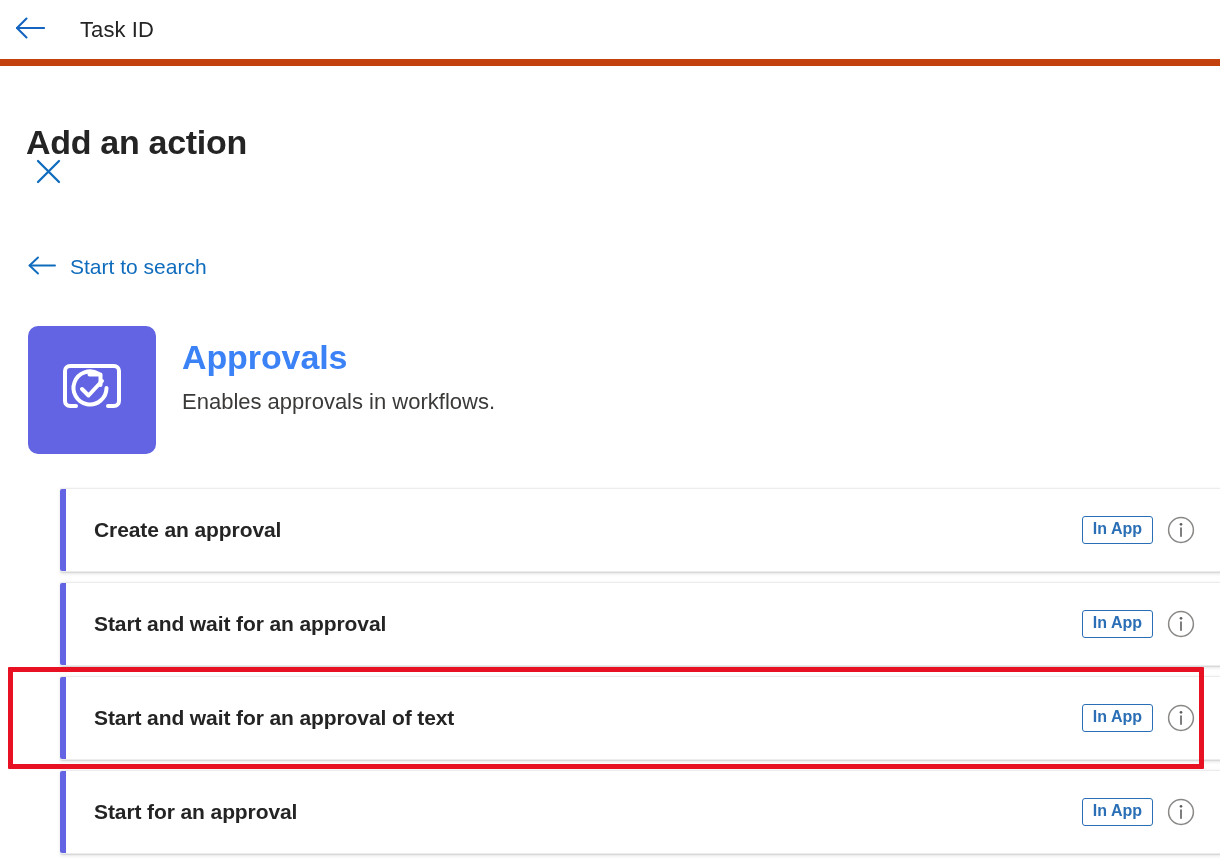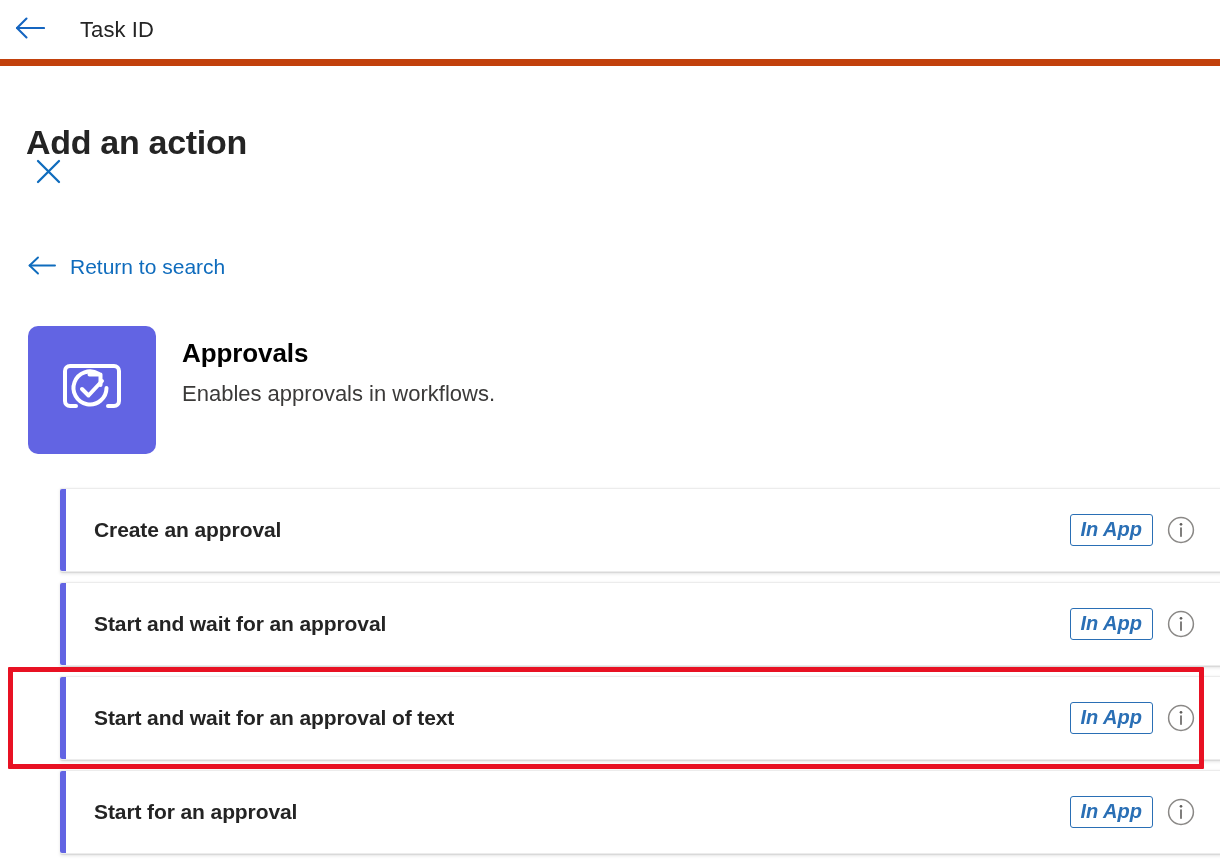--- a/index.html
+++ b/index.html
@@ -86,23 +86,23 @@
   }
   .connector-logo {
     width: 128px; height: 128px;
     border-radius: 10px;
     background: #6264e3;
     display: flex; align-items: center; justify-content: center;
     flex: 0 0 auto;
   }
   .connector-meta { padding-top: 12px; }
   .connector-name {
-    font-size: 26px;
+    font-size: 34px;
     font-weight: 700;
-    color: #000000;
+    color: #3b82f6;
     letter-spacing: -.1px;
   }
   .connector-desc {
     font-size: 22px;
     color: #3b3a39;
     margin-top: 12px;
     font-weight: 400;
   }
 
   
@@ -141,28 +141,27 @@
     font-weight: 700;
     color: #242424;
     margin-left: 34px;
     letter-spacing: -.1px;
     flex: 1 1 auto;
   }
   .badge {
     border: 1.6px solid #2a6fb5;
     color: #2a6fb5;
     border-radius: 3px;
-    font-size: 20px;
+    font-size: 16px;
     font-weight: 700;
     padding: 3px 10px 4px;
     line-height: 1.15;
     margin-right: 14px;
     white-space: nowrap;
     cursor: pointer;
-    font-style: italic;
   }
   .info-icon {
     width: 28px; height: 28px;
     margin-right: 30px;
     flex: 0 0 auto;
     cursor: pointer;
   }
 
   
   .highlight-box {
@@ -204,21 +203,21 @@
     </button>
   </div>
 
   <a class="return-link">
     <span>
       <svg width="28" height="19" viewBox="0 0 28 19" fill="none">
         <path d="M10 1.5 L1.6 9.5 L10 17.5" stroke="#0f6cbd" stroke-width="1.9" stroke-linecap="round" stroke-linejoin="round"></path>
         <path d="M1.6 9.5 H27" stroke="#0f6cbd" stroke-width="1.9" stroke-linecap="round"></path>
       </svg>
     </span>
-    <span class="return-link-text">Return to search</span>
+    <span class="return-link-text">Start to search</span>
   </a>
 
   <div class="connector">
     <div class="connector-logo">
       <span>
         <svg width="80" height="80" viewBox="0 0 80 80" fill="none">
 
           <path d="M24 58 H18 A5 5 0 0 1 13 53 V23 A5 5 0 0 1 18 18 H62 A5 5 0 0 1 67 23 V53 A5 5 0 0 1 62 58 H56" stroke="#ffffff" stroke-width="4" stroke-linecap="round" stroke-linejoin="round" fill="none"></path>
 
           <path d="M54.5 40 A16.5 16.5 0 1 1 46.5 25.8" stroke="#ffffff" stroke-width="4" stroke-linecap="round" fill="none"></path>

